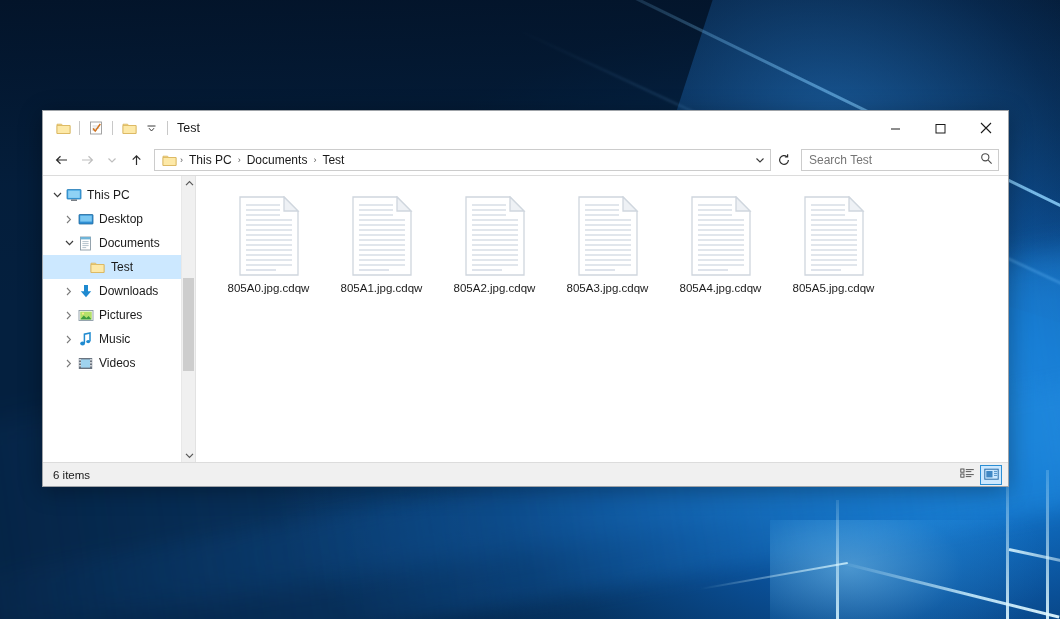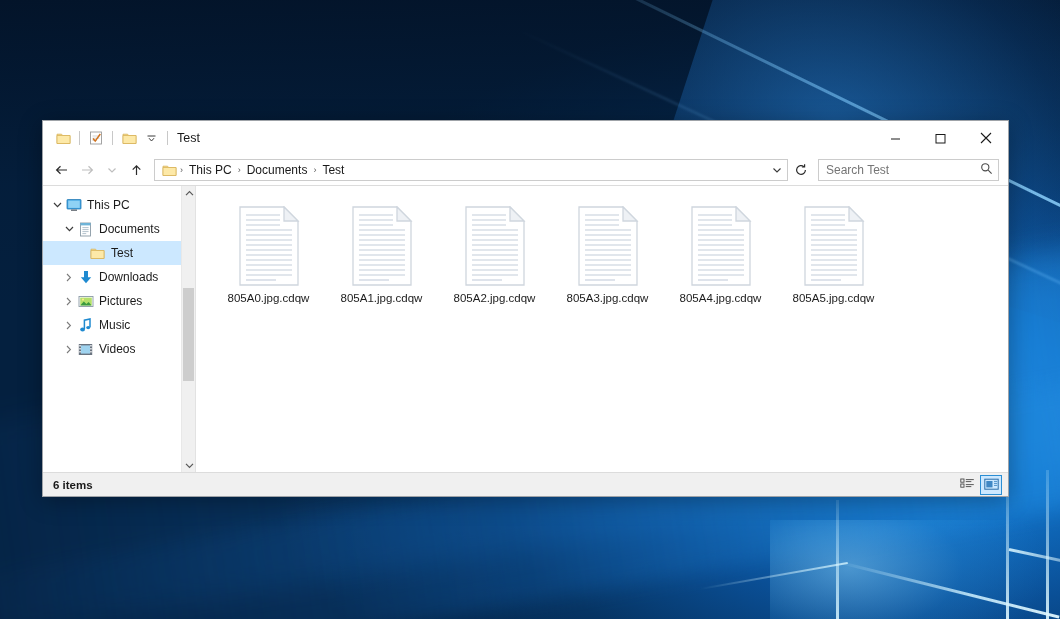--- a/index.html
+++ b/index.html
@@ -75,21 +75,21 @@
   .lb-d2 { left: 700px; top: 588px; width: 150px; height: 2px; background: linear-gradient(90deg, rgba(190,235,255,0) 0%, rgba(215,245,255,0.8) 100%); transform: rotate(-10deg); transform-origin: left center; }
   .lb-h1 { left: 1009px; top: 548px; width: 55px; height: 3px; background: linear-gradient(90deg, rgba(215,245,255,0.9) 0%, rgba(225,248,255,0.5) 100%); transform: rotate(12deg); transform-origin: left center; }
   .logo-hotspot {
     position: absolute; left: 770px; top: 520px; width: 280px; height: 160px;
     background: radial-gradient(ellipse at 28% 30%, rgba(150,220,255,0.45) 0%, rgba(60,160,230,0.18) 40%, rgba(0,0,0,0) 70%);
   }
 
   
   #explorer {
     position: absolute;
-    left: 42px; top: 120px;
+    left: 42px; top: 110px;
     width: 967px; height: 377px;
     background: #ffffff;
     border: 1px solid #9fa3a8;
     box-shadow: 0 4px 22px rgba(0,0,0,0.32);
     display: flex; flex-direction: column;
   }
 
   
   .titlebar {
     height: 34px;
@@ -174,21 +174,21 @@
   .crumbs { display: flex; align-items: center; flex: 1; min-width: 0; }
   .crumb {
     font-size: 12px; color: #1a1a1a;
     padding: 0 5px;
     white-space: nowrap;
   }
   .crumb-sep { color: #555; font-size: 9px; padding: 0 1px; }
   .addr-right { display: flex; align-items: center; }
   .addr-ibtn { width: 20px; height: 20px; display: flex; align-items: center; justify-content: center; }
   .searchbox {
-    width: 181px; height: 22px;
+    width: 198px; height: 22px;
     border: 1px solid #cccccc;
     background: #fff;
     display: flex; align-items: center;
     margin-left: 5px;
     padding: 0 5px 0 7px;
   }
   .searchbox input {
     flex: 1; border: none; outline: none;
     font-size: 12px; color: #6f6f6f;
     font-family: "Liberation Sans", sans-serif;
@@ -279,21 +279,20 @@
   }
 
   
   .statusbar {
     height: 24px;
     background: #f0f0f0;
     border-top: 1px solid #dcdcdc;
     display: flex; align-items: center;
     padding: 0 6px 0 10px;
     flex: none;
-    font-weight: bold;
   }
   .status-text { font-size: 11.5px; color: #1a1a1a; }
   .viewbtns { margin-left: auto; display: flex; gap: 2px; align-items: center; }
   .viewbtn {
     width: 22px; height: 20px;
     display: flex; align-items: center; justify-content: center;
     border: 1px solid transparent;
   }
   .viewbtn.active {
     border: 1px solid #2b8ed4;
@@ -452,20 +451,34 @@
             <span class="nav-ico">
               <svg width="16" height="14" viewBox="0 0 16 14">
                 <rect x="1" y="1.5" width="14" height="9.5" rx="0.6" fill="#3ca0e0" stroke="#2a7fb8" stroke-width="0.8"></rect>
                 <rect x="2.2" y="2.6" width="11.6" height="7.3" fill="#8fd2f5"></rect>
                 <rect x="5" y="11.5" width="6" height="1.4" fill="#6a7178"></rect>
               </svg>
             </span>
             <span class="nav-label">This PC</span>
           </div>
 
+          <div class="navitem">
+            <span class="chev" style="margin-left:18px">
+              <svg width="8" height="9" viewBox="0 0 8 9">
+                  <path d="M2 1l3.4 3.5L2 8" stroke="#7b7b7b" stroke-width="1.1" fill="none"></path>
+                </svg>
+            </span>
+            <span class="nav-ico">
+              <svg width="16" height="13" viewBox="0 0 16 13">
+                <rect x="1" y="1.5" width="14" height="9.5" rx="0.6" fill="#2f8fd4" stroke="#24699c" stroke-width="0.8"></rect>
+                <rect x="2.2" y="2.6" width="11.6" height="6" fill="#7cc8f2"></rect>
+              </svg>
+            </span>
+            <span class="nav-label">Desktop</span>
+          </div>
 
           <div class="navitem">
             <span class="chev" style="margin-left:18px">
               <svg width="9" height="8" viewBox="0 0 9 8">
                   <path d="M1 2l3.5 3.6L8 2" stroke="#3d3d3d" stroke-width="1.2" fill="none"></path>
                 </svg>
             </span>
             <span class="nav-ico">
               <svg width="13" height="15" viewBox="0 0 13 15">
                 <rect x="1.5" y="1" width="10" height="13" fill="#ffffff" stroke="#8a9aa5" stroke-width="0.9"></rect>

